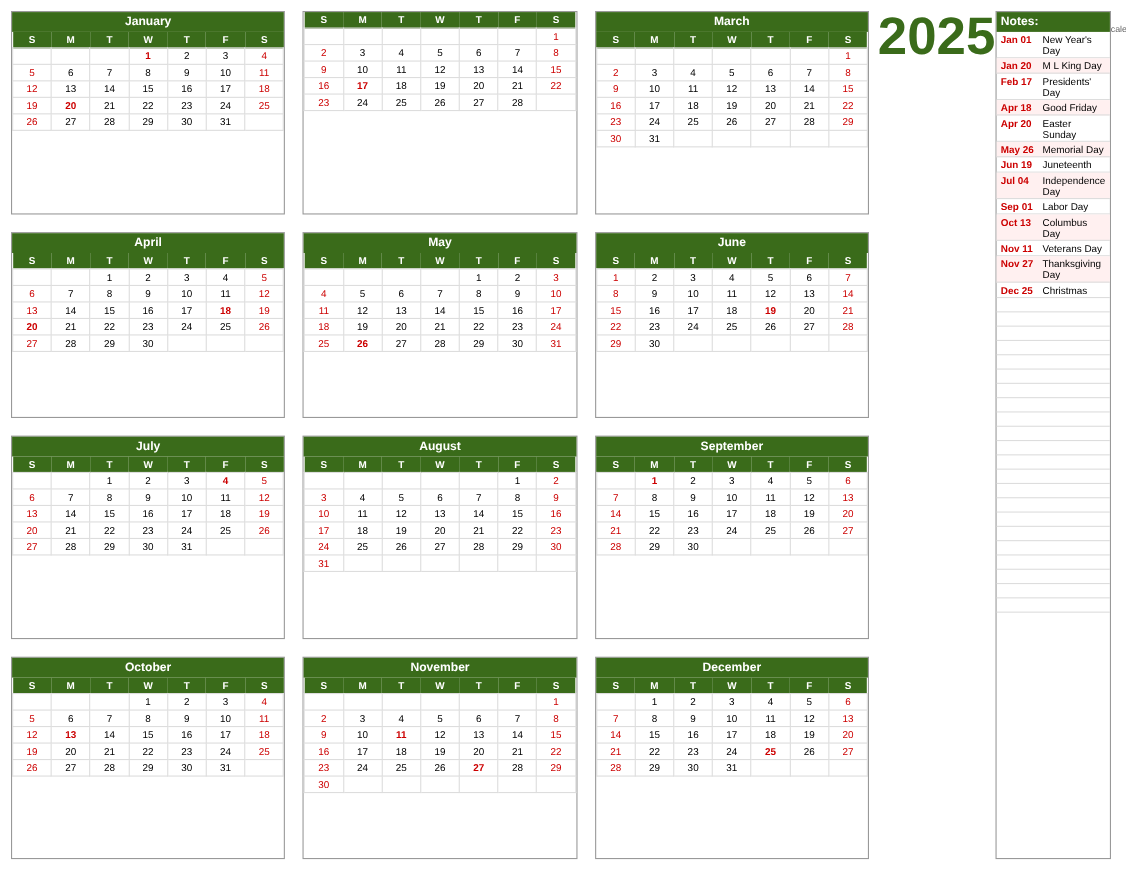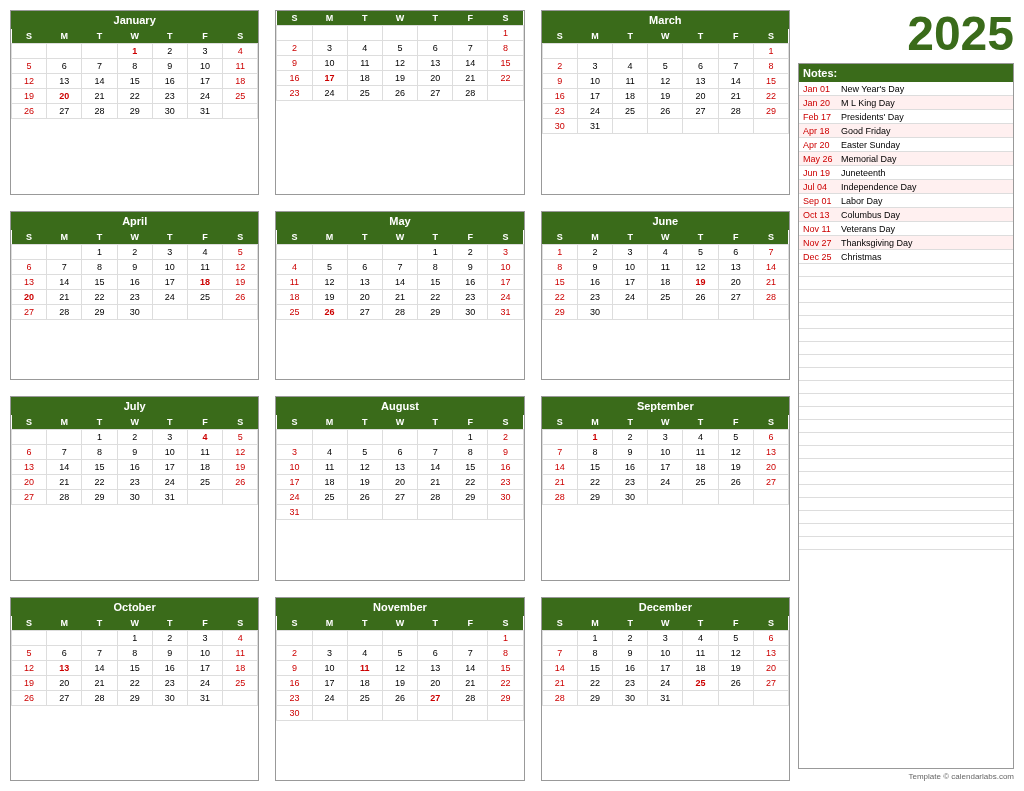--- a/index.html
+++ b/index.html
@@ -57,21 +57,21 @@
     }
     .month-table td.sunday { color: #cc0000; }
     .month-table td.saturday { color: #cc0000; }
     .month-table td.empty { border: 1px solid #ddd; }
     .month-table td.holiday { color: #cc0000; font-weight: bold; }
     
     .sidebar {
       width: 216px;
       margin-left: 8px;
       display: flex;
-      flex-direction: column;
+      flex-direction: row;
     }
     .year-title {
       color: #3a6b1a;
       font-size: 48px;
       font-weight: bold;
       text-align: right;
       line-height: 1;
       margin-bottom: 5px;
     }
     .notes-section {
@@ -88,21 +88,21 @@
     .holiday-row {
       display: flex;
       border-bottom: 1px solid #ddd;
       font-size: 9px;
       padding: 1.5px 4px;
     }
     .holiday-row.alt { background: #fff0f0; }
     .holiday-date {
       color: #cc0000;
       width: 38px;
-      font-weight: normal;
+      font-weight: bold;
       flex-shrink: 0;
     }
     .holiday-name {
       color: #000;
     }
     .empty-row {
       border-bottom: 1px solid #ddd;
       height: 13px;
     }
     .template-credit {

